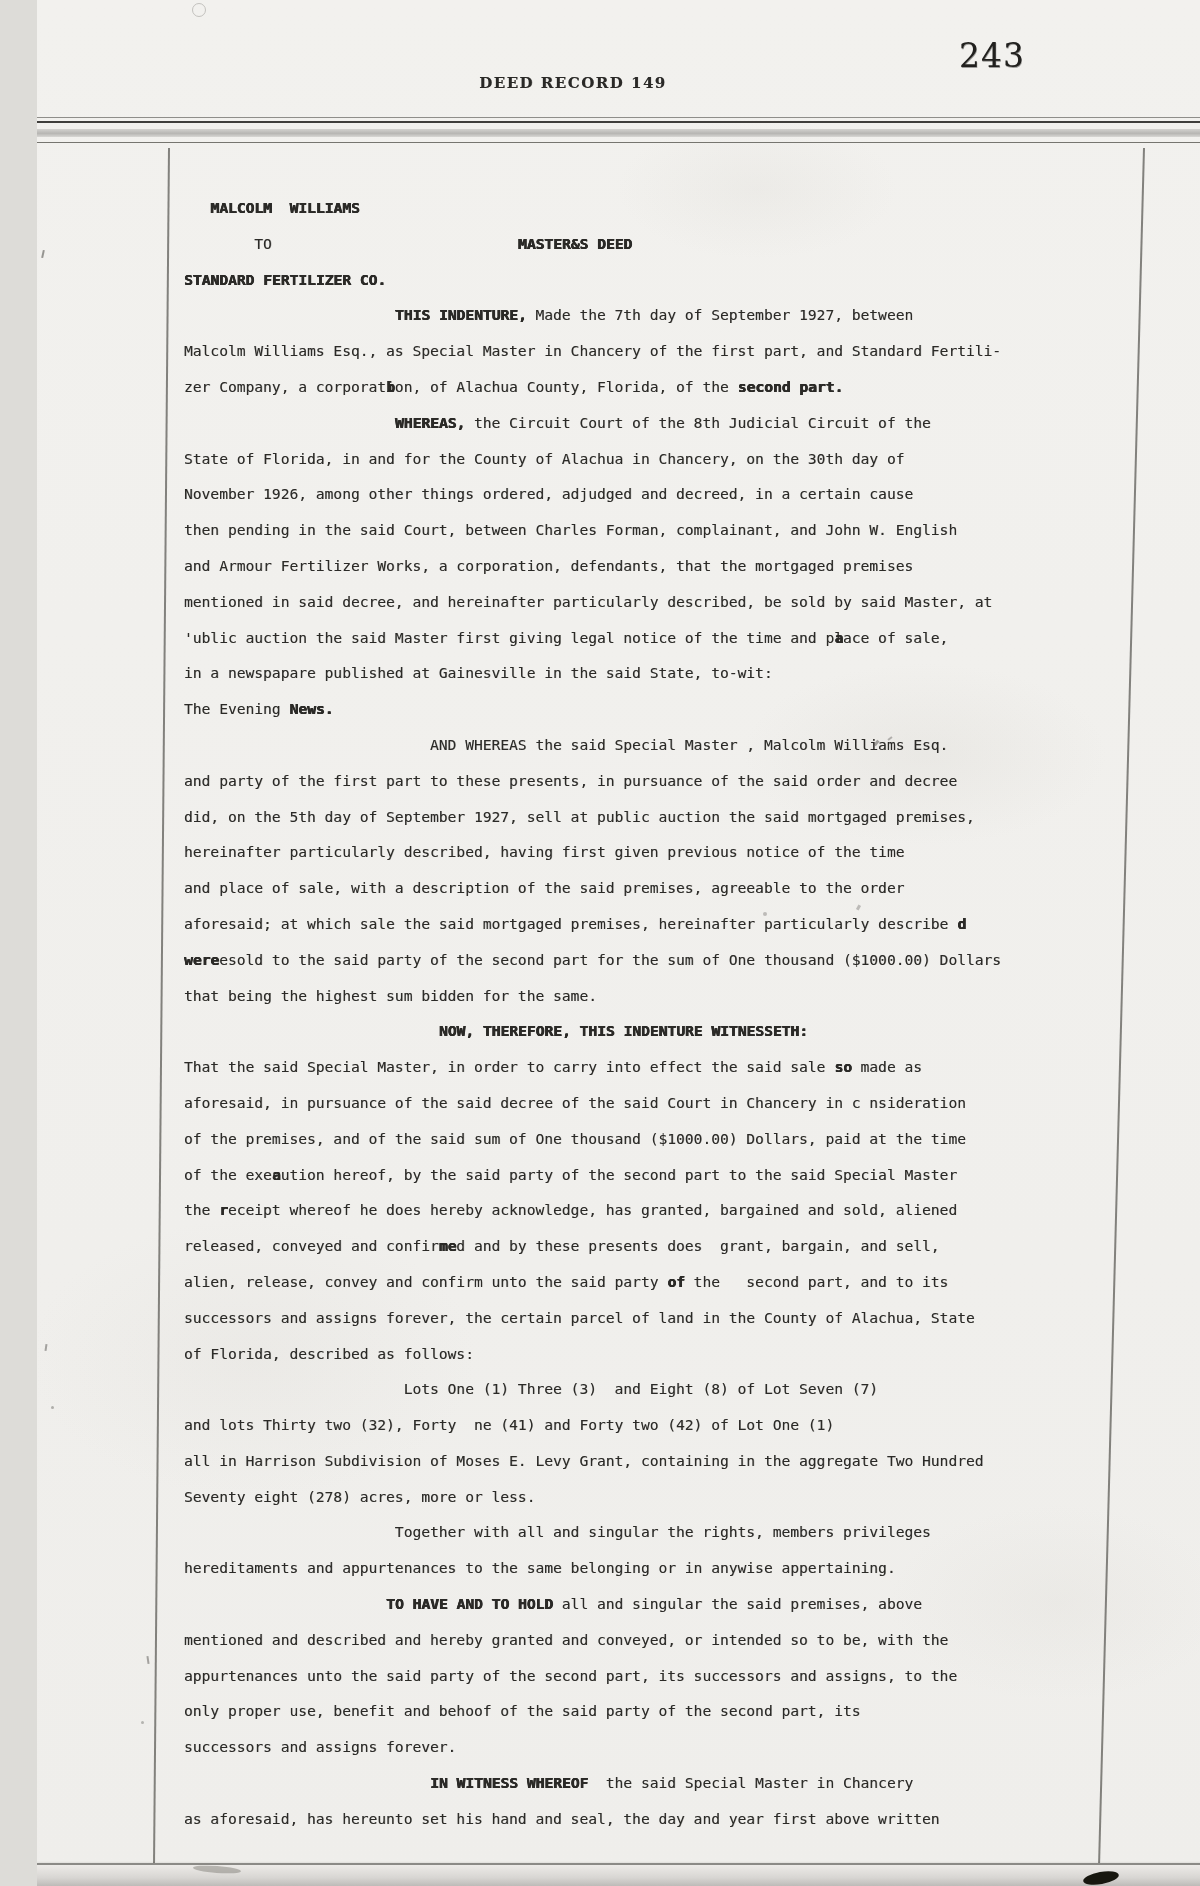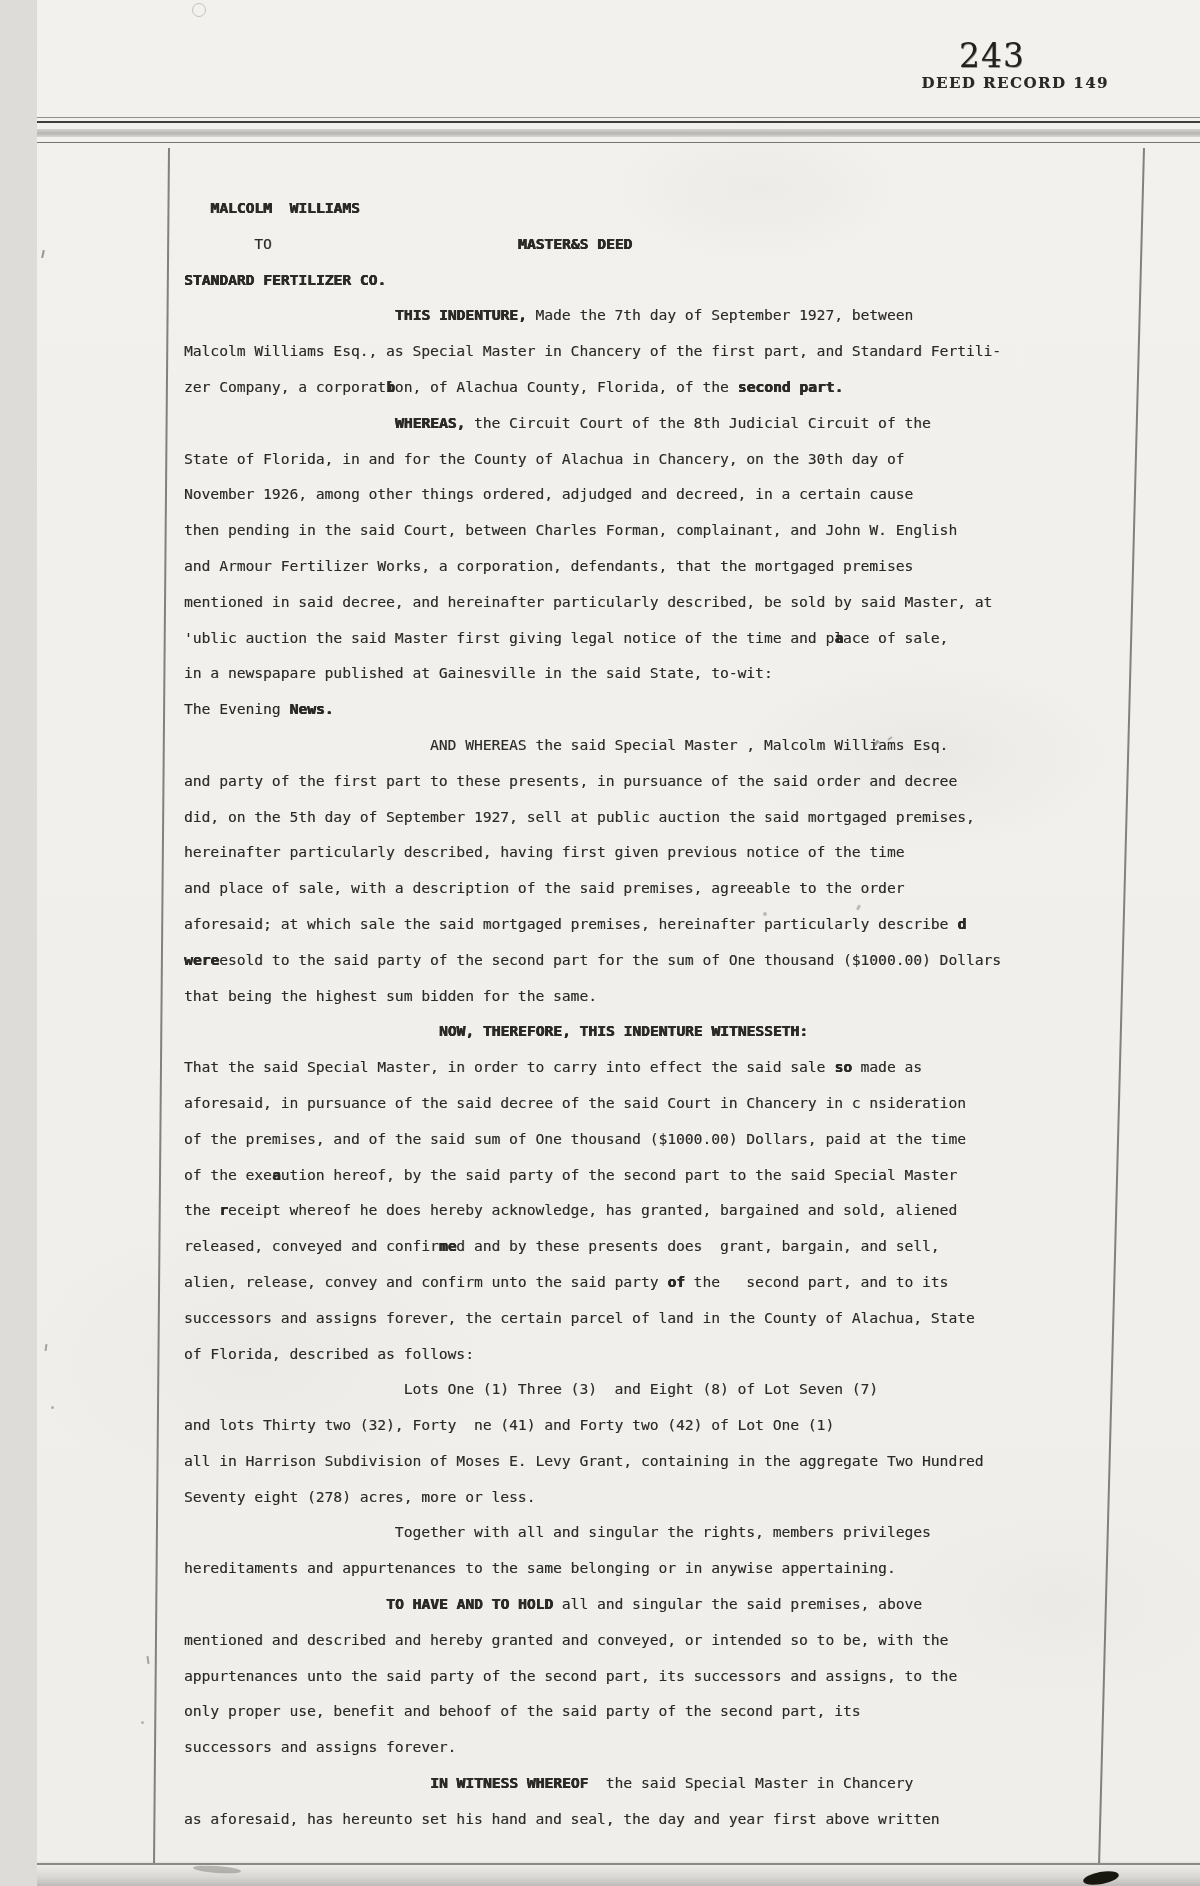--- a/index.html
+++ b/index.html
@@ -16,21 +16,21 @@
   }
 
   
   .page-number {
     position:absolute; left:922px; top:36px; width:80px;
     font-family:"DejaVu Serif","Liberation Serif",serif;
     font-size:33px; color:#21201e; letter-spacing:1px; transform:scaleY(1.04);
     text-shadow:0.4px 0.4px 0.6px rgba(30,30,28,.4);
   }
   .book-title {
-    position:absolute; left:0; top:74px; width:1072px; text-align:right;
+    position:absolute; left:0; top:74px; width:1072px; text-align:center;
     font-family:"DejaVu Serif","Liberation Serif",serif; font-weight:bold;
     font-size:15px; letter-spacing:1.5px; color:#2a2927;
     text-shadow:0.3px 0.3px 0.4px rgba(30,30,28,.45);
   }
 
   
   .rule { position:absolute; left:0; width:1200px; }
   .rule-a2 { top:117px; height:1px; background:#8f8e8a; }
   .rule-a  { top:121px; height:2px; background:#3f3e3b; }
   .rule-b  { top:129px; height:8px; background:linear-gradient(#d3d2cf,#b7b6b3 55%,#d8d7d4); }

